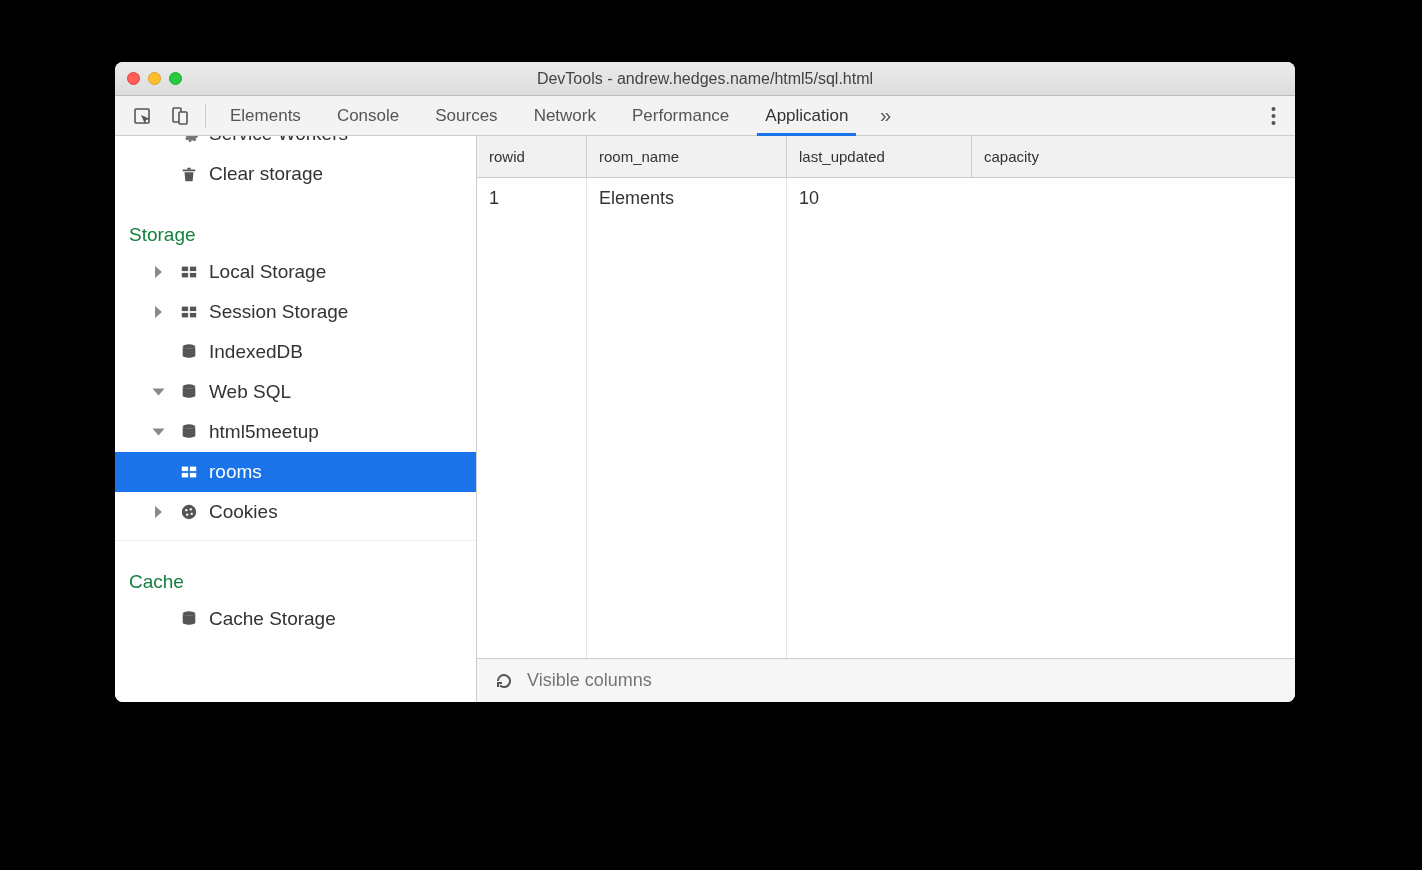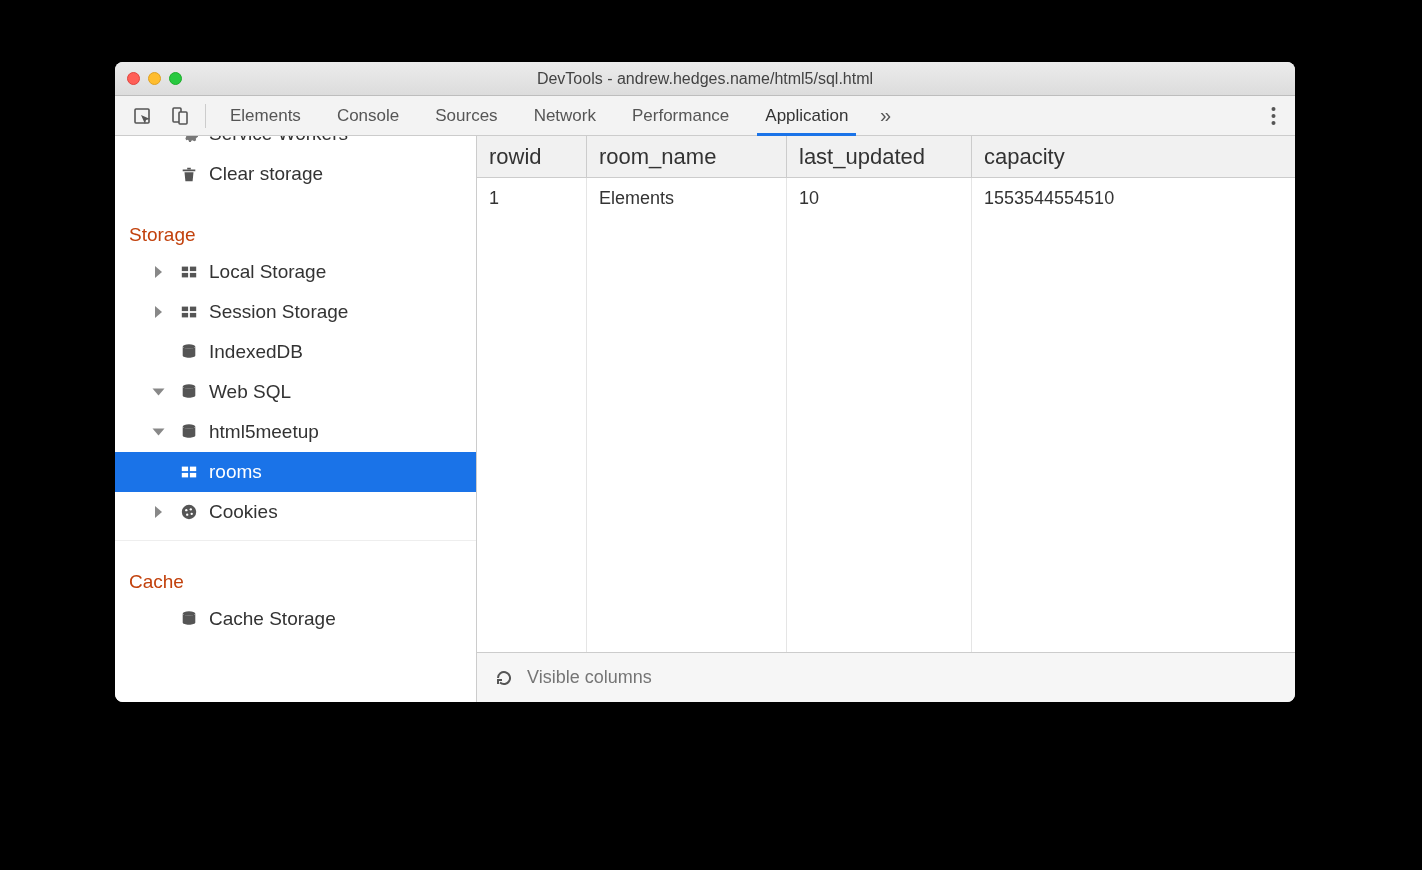--- a/index.html
+++ b/index.html
@@ -108,21 +108,21 @@
     padding-left:40px;
     gap:10px;
     white-space:nowrap;
   }
   .tree .item.cut{
     margin-top:-22px; 
   }
   .tree .section{
     padding:30px 0 6px 14px;
     font-size:19px;
-    color:#c2410c;
+    color:#15803d;
   }
   .tree .section.cache{border-top:1px solid #eee;margin-top:8px;}
   .arrow{
     width:0;height:0;
     border-top:6px solid transparent;
     border-bottom:6px solid transparent;
     border-left:7px solid #888;
     display:inline-block;
     margin-right:4px;
   }
@@ -149,21 +149,21 @@
     display:flex;
     flex-direction:column;
     overflow:hidden;
   }
   .grid-head{
     display:grid;
     grid-template-columns: 110px 200px 185px 1fr;
     height:42px;
     background:#f1f1f1;
     border-bottom:1px solid #ccc;
-    font-size:22px;
+    font-size:15px;
     color:#333;
   }
   .grid-head > div{
     display:flex;align-items:center;
     padding:0 12px;
     border-right:1px solid #ccc;
   }
   .grid-head > div:last-child{border-right:none;}
   .grid-body{
     flex:1;
@@ -174,21 +174,21 @@
     color:#333;
     background:#fff;
   }
   .colcell{
     border-right:1px solid #e5e5e5;
     padding:10px 12px;
   }
   .colcell:last-child{border-right:none;}
   .footerbar{
     border-top:1px solid #ccc;
-    height:50px;
+    height:44px;
     display:flex;align-items:center;
     padding:0 16px;
     gap:12px;
     background:#f6f6f6;
   }
   .footerbar input{
     flex:1;
     height:28px;
     border:none;
     background:transparent;
@@ -407,21 +407,20 @@
             <span>last_updated</span>
           </div>
         <div>
             <span>capacity</span>
           </div>
       </div>
       <div class="grid-body">
         <div class="colcell"><span>1</span></div>
         <div class="colcell"><span>Elements</span></div>
         <div class="colcell"><span>10</span></div>
-        <div class="colcell"><span>1553544554510</span></div>
       </div>
       <div class="footerbar">
         <span class="micon" style="width:22px;height:22px">
           <svg width="20" height="20" viewBox="0 0 20 20" fill="none" stroke="#555" stroke-width="2">
               <path d="M4 10a6 6 0 1 1 2 4.5"></path>
               <path d="M4 16v-4h4"></path>
             </svg>
         </span>
         <input type="text" placeholder="Visible columns" style="">
       </div>

